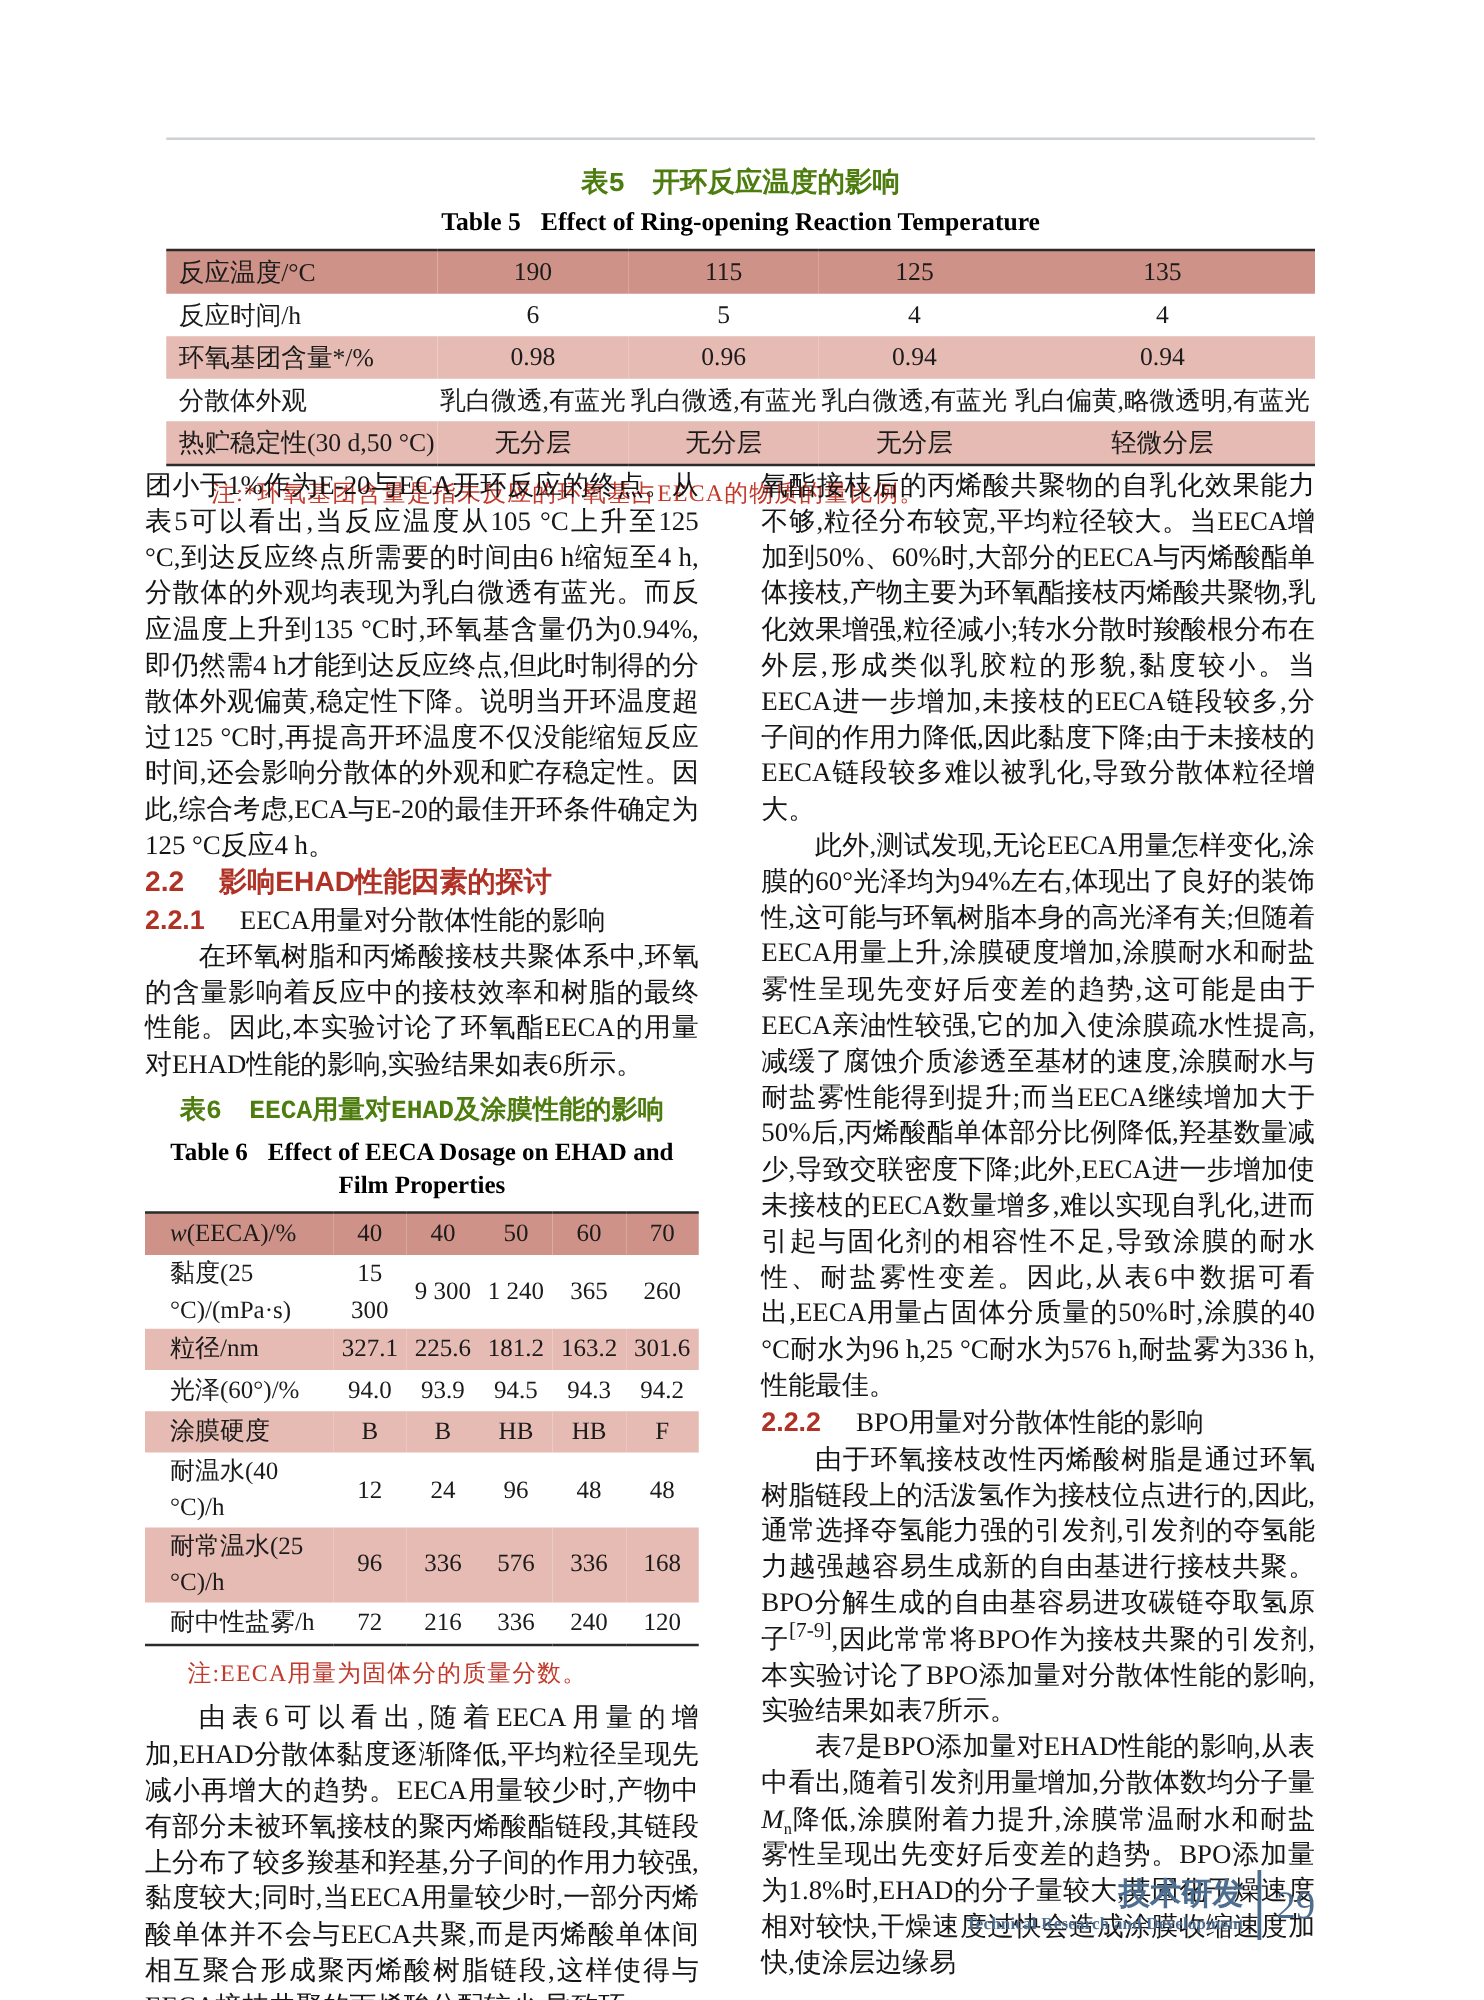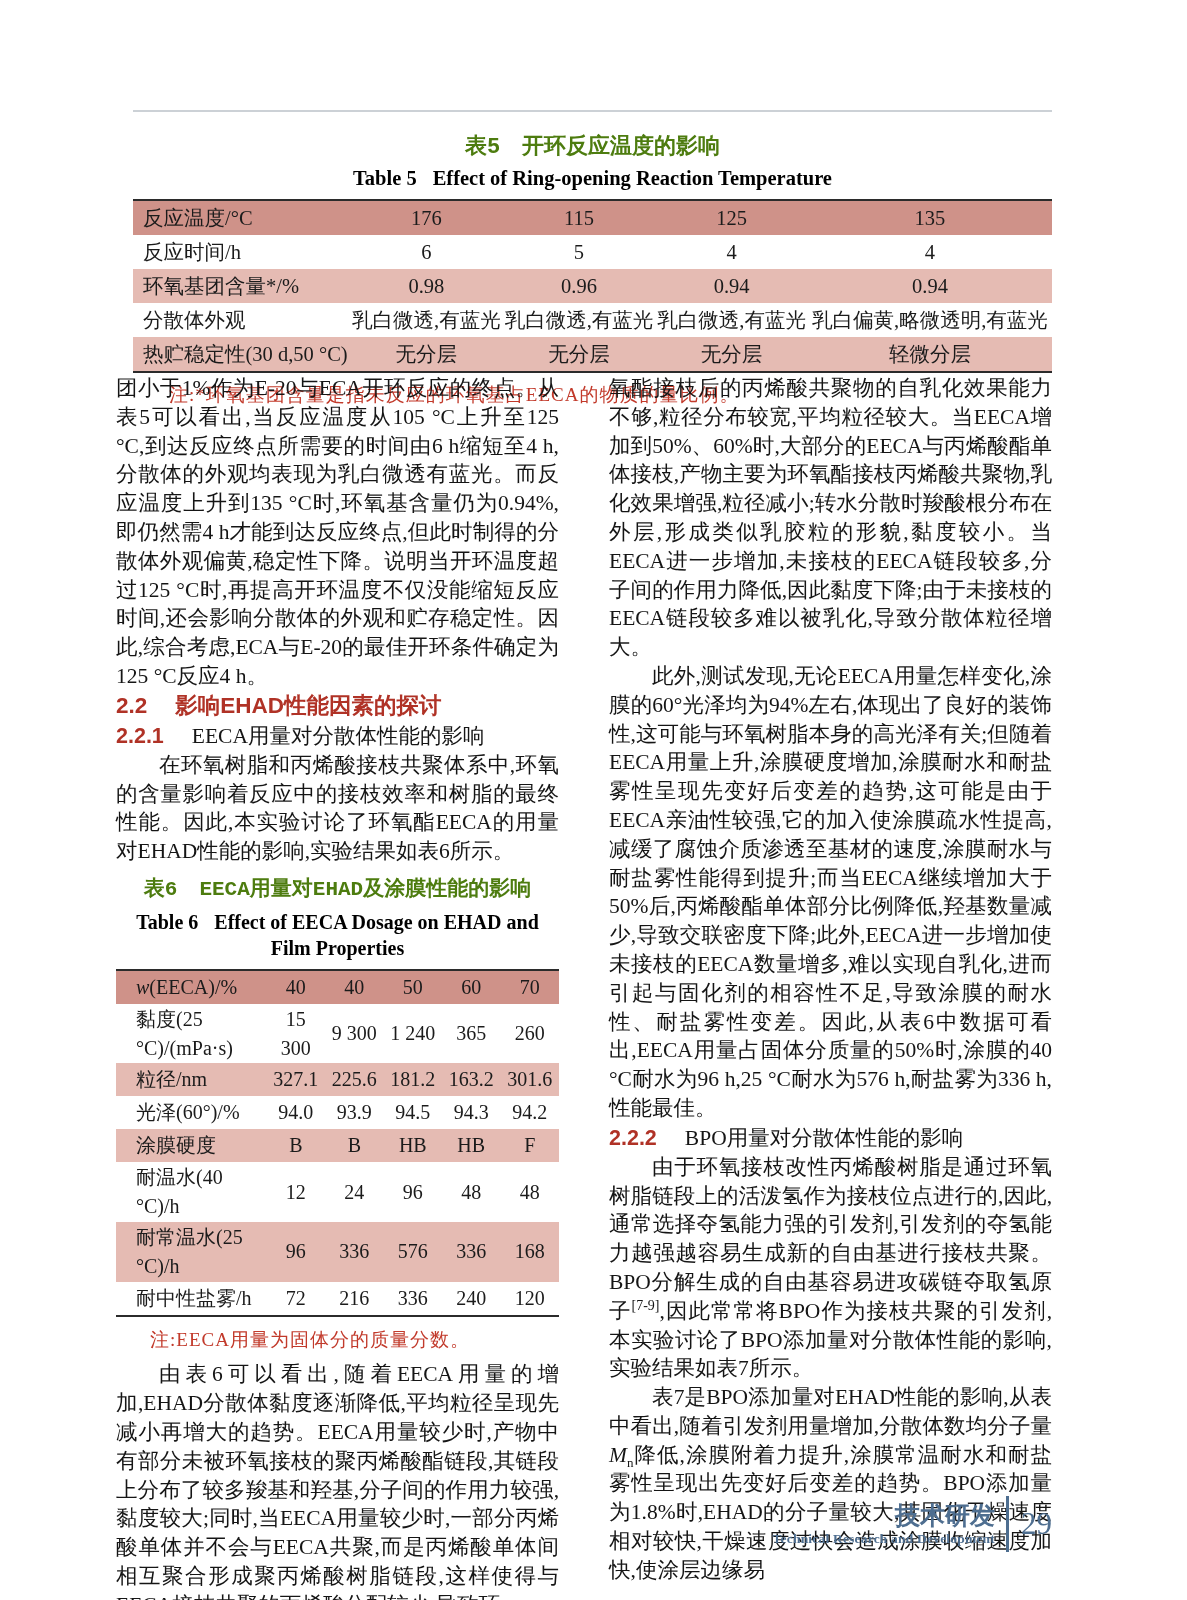--- a/index.html
+++ b/index.html
@@ -42,21 +42,21 @@
   .h3 .num{font-family:"Liberation Sans","DejaVu Sans",sans-serif;font-weight:bold;color:#b03226;margin-right:28px;}
 
   .t6-wrap{margin-top:10px;}
   .t6-wrap table.datatable{font-size:20px;}
   .t6-wrap table.datatable td{height:31px;white-space:normal;}
   .t6-wrap table.datatable td.lbl{padding-left:20px;}
   .t6-wrap .tbl-title-cn{font-size:21px;}
   .t6-wrap .tbl-title-en{font-size:20px;}
   .t6-wrap .tbl-note{padding-left:34px;margin-bottom:6px;}
 
-  sup.cite{font-size:14px;vertical-align:super;line-height:0;}
+  sup.cite{font-size:17px;vertical-align:super;line-height:0;}
   .mvar{font-style:italic;}
   sub.msub{font-size:13px;vertical-align:sub;line-height:0;}
 
   
   .footer{position:absolute;left:133px;top:1496px;width:919px;display:flex;
           justify-content:flex-end;align-items:center;}
   .f-text{text-align:right;color:#4e6e90;}
   .f-cn{font-family:"Liberation Sans","DejaVu Sans",sans-serif;font-weight:bold;font-size:25px;line-height:1.15;}
   .f-en{font-weight:bold;font-size:13.5px;margin-top:2px;letter-spacing:0.2px;}
   .f-bar{width:3px;height:56px;background:#4e6e90;margin:0 12px 0 11px;}
@@ -80,21 +80,21 @@
       <colgroup>
           <col style="width:24%">
           <col style="width:15%">
           <col style="width:15%">
           <col style="width:15%">
           <col style="width:31%">
         </colgroup>
       <tbody>
           <tr class="shade-dark">
         <td class="lbl">反应温度/°C</td>
-        <td>176</td>
+        <td>190</td>
         <td>115</td>
         <td>125</td>
         <td>135</td>
       </tr>
       <tr>
         <td class="lbl">反应时间/h</td>
         <td>6</td>
         <td>5</td>
         <td>4</td>
         <td>4</td>

